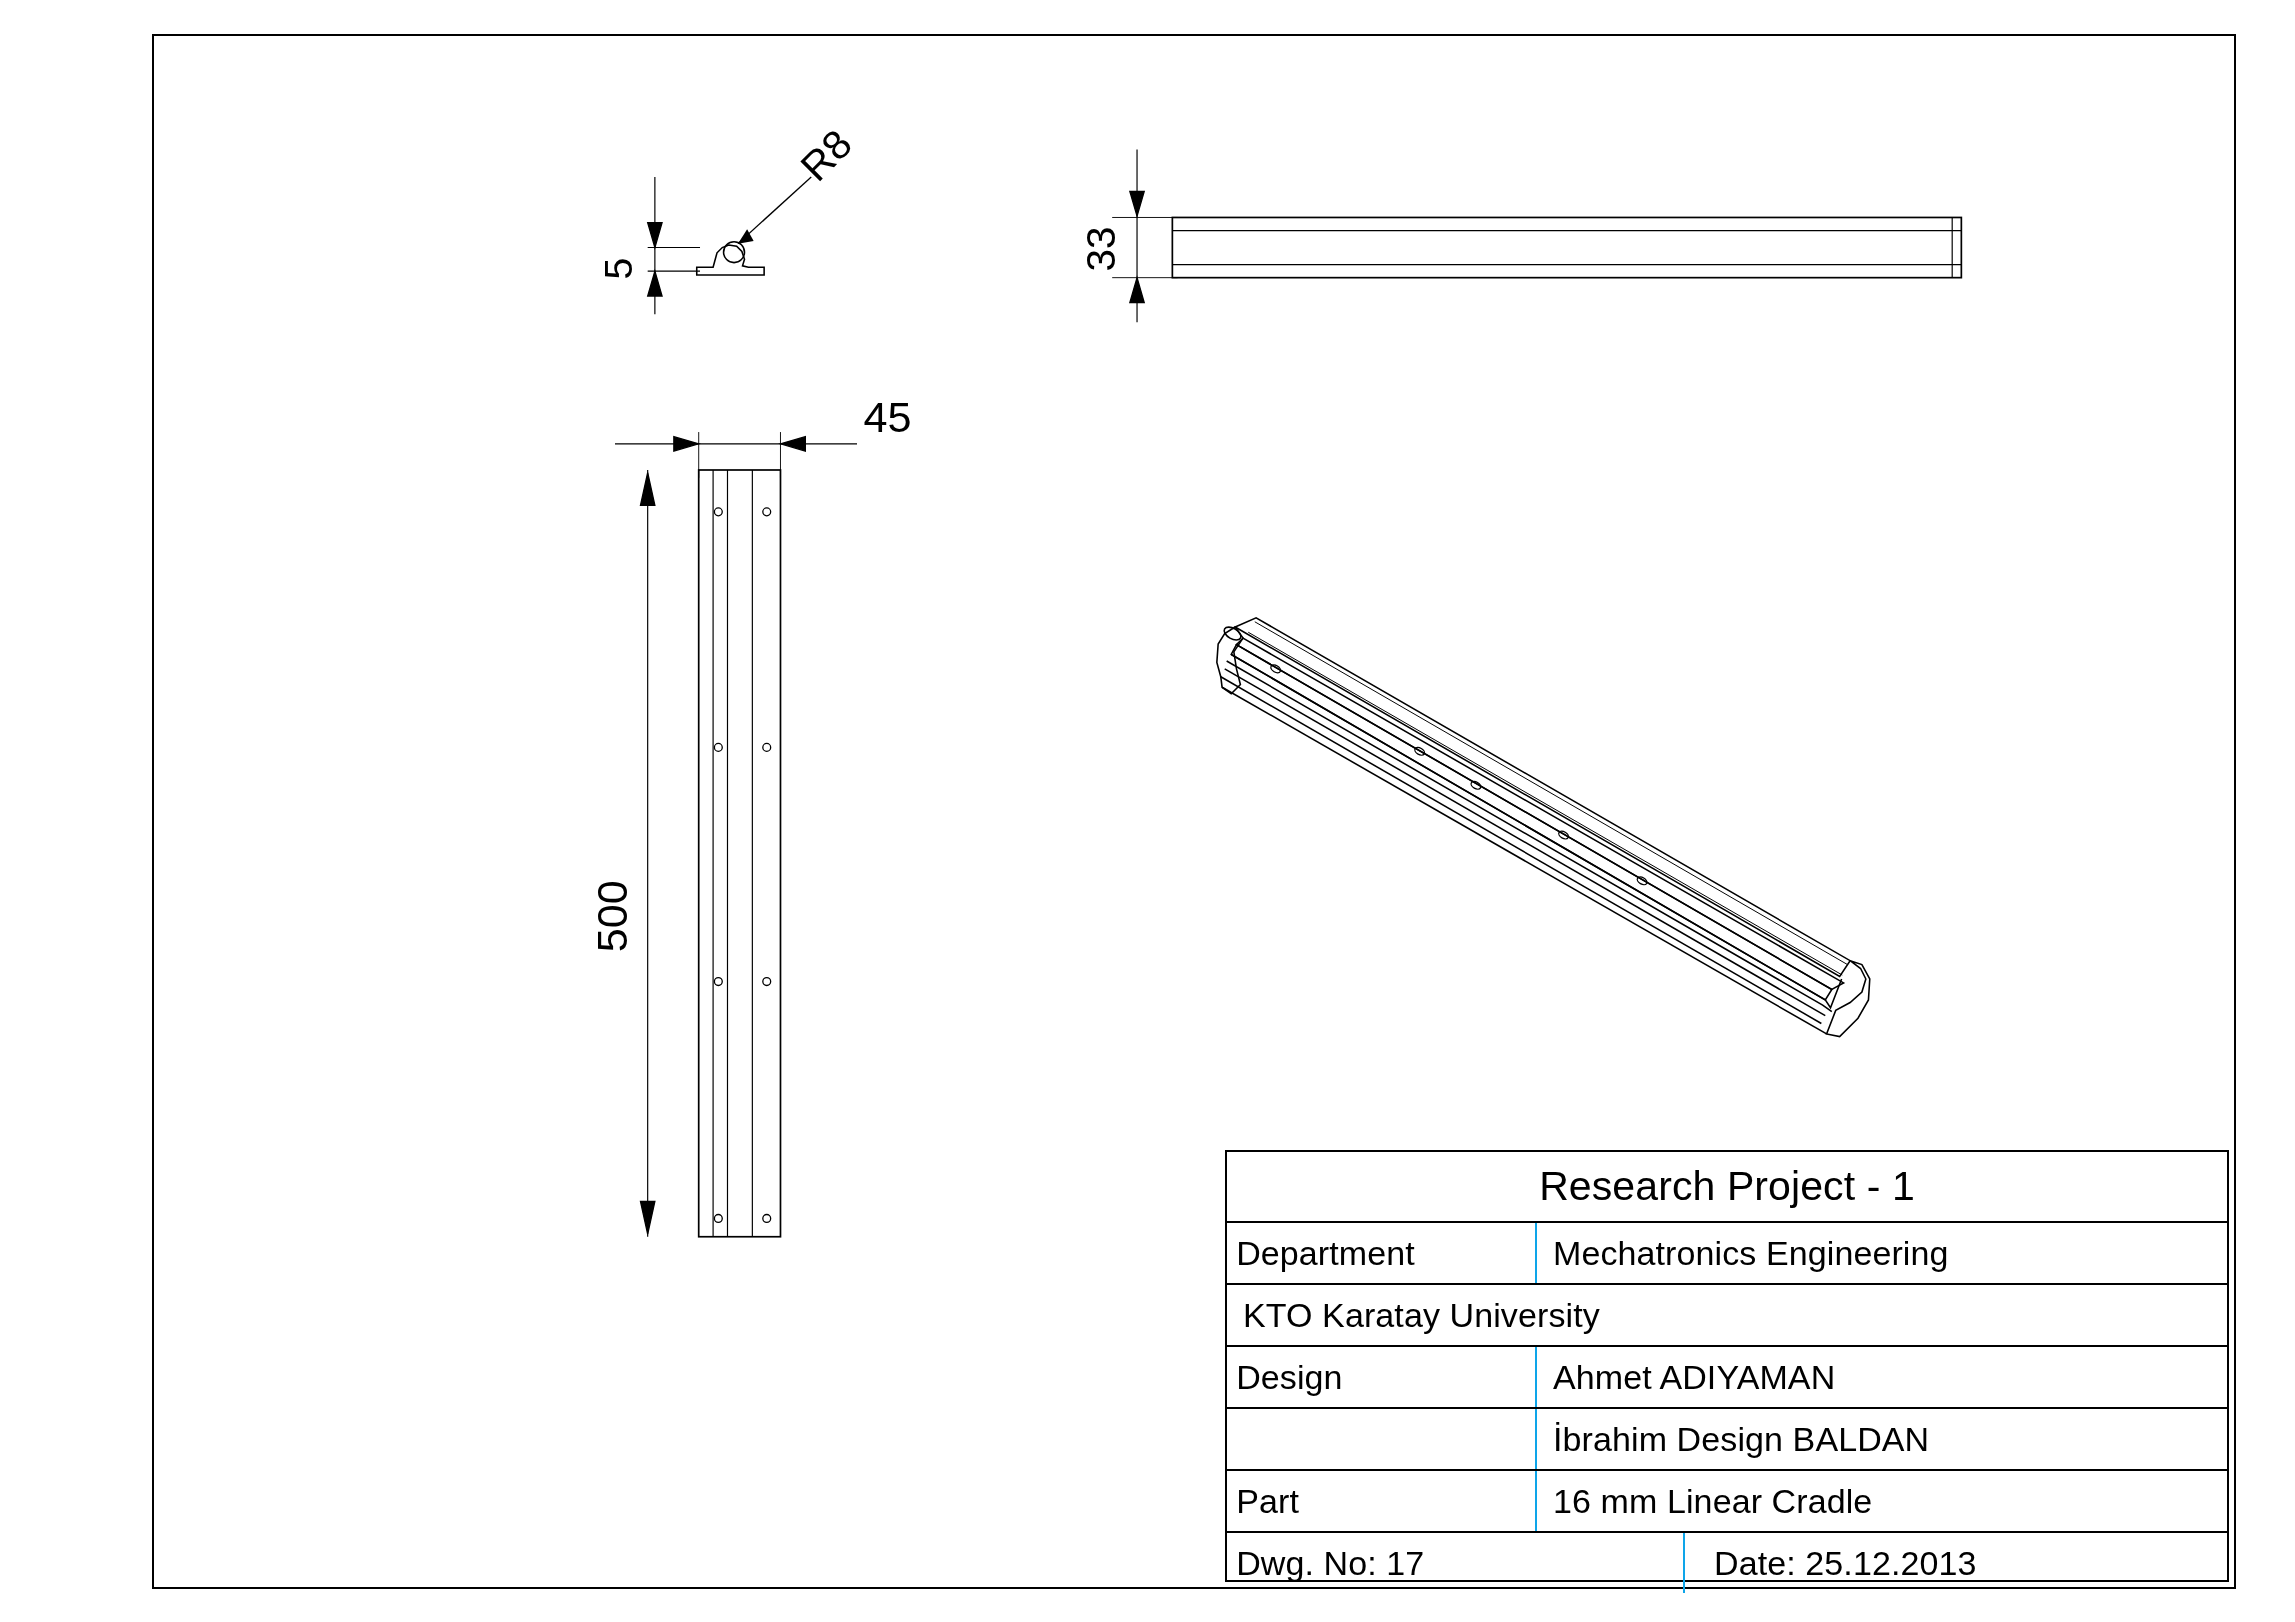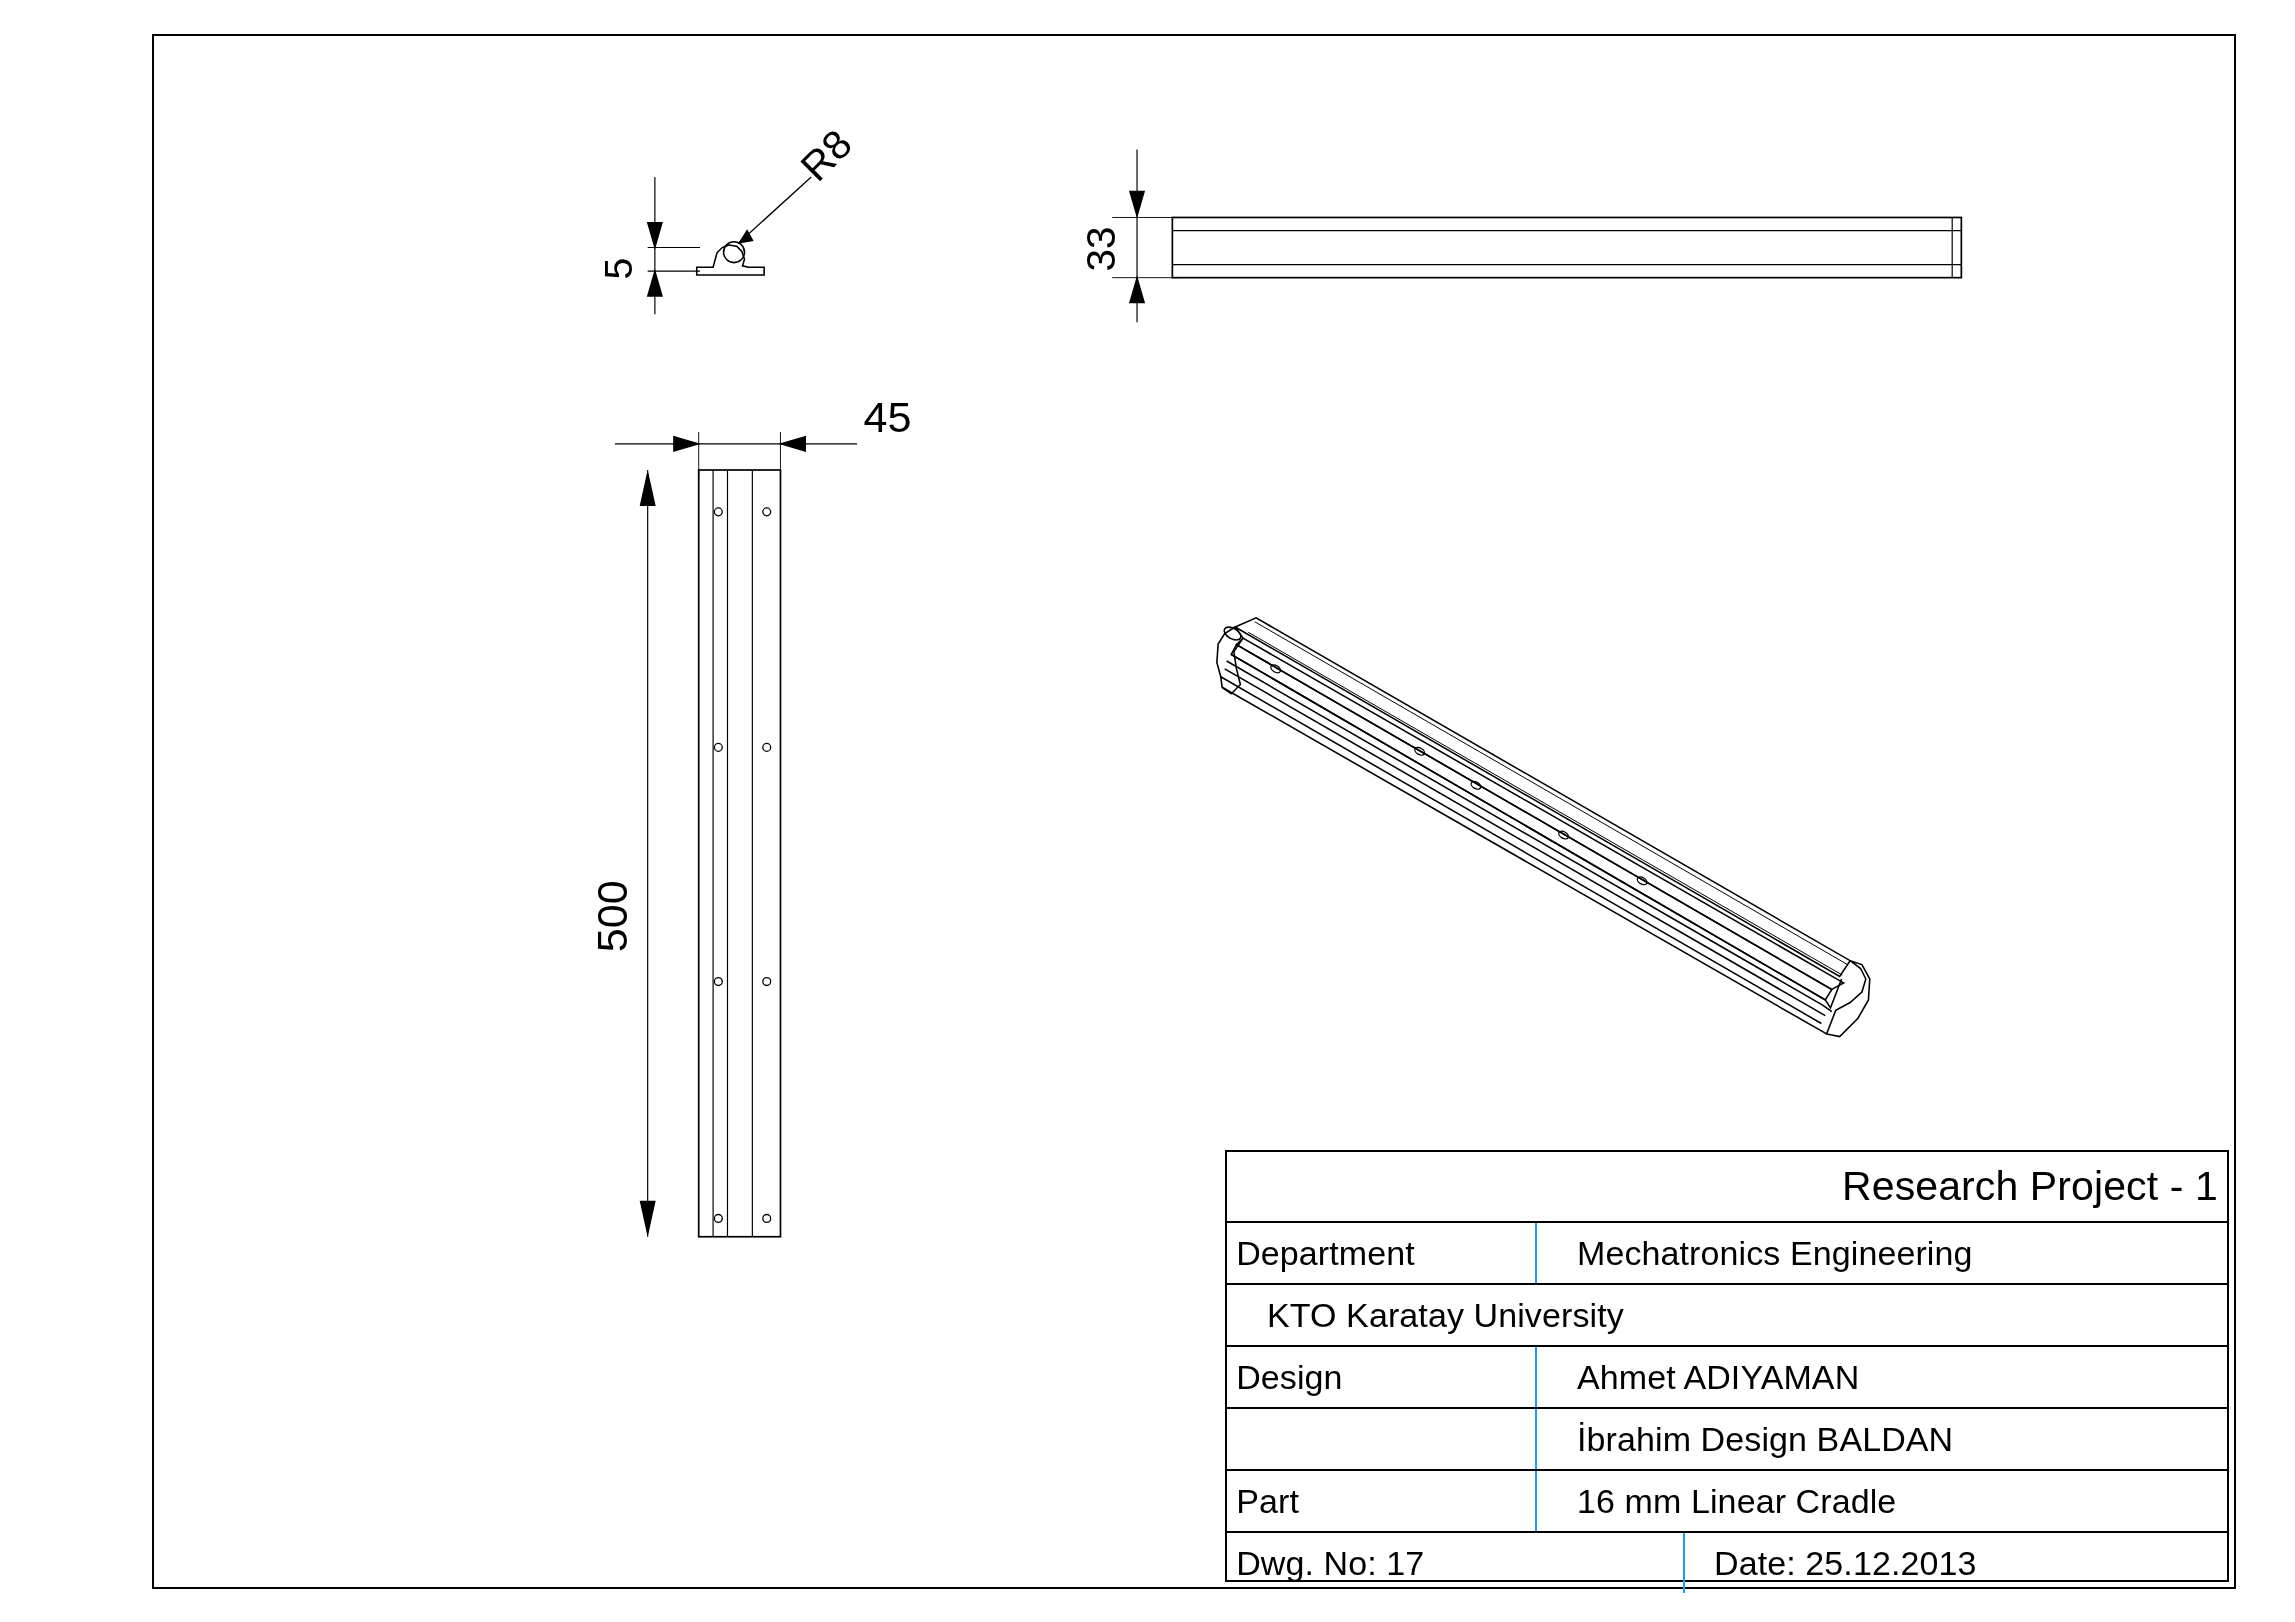--- a/index.html
+++ b/index.html
@@ -59,42 +59,42 @@
   }
   .tb-title {
     height: 71px;
     justify-content: center;
     align-items: center;
   }
   .tb-title .tb-cell-full {
     width: 100%;
     display: flex;
     align-items: center;
-    justify-content: flex-end;
+    justify-content: center;
   }
   .tb-cell {
     display: flex;
     align-items: center;
     padding: 0 9.2px;
     box-sizing: border-box;
     height: 60px;
     font-size: 34px;
     letter-spacing: 0.1px;
     white-space: nowrap;
   }
   .tb-label {
     width: 310px;
     border-right: 2px solid #0ea5e9;
   }
   .tb-value {
     flex: 1;
   }
   .tb-value.center {
     justify-content: flex-start;
-    padding-left: 40px;
+    padding-left: 16px;
   }
   .tb-title-text {
     font-size: 41px;
   }
   .tb-row.tb-last .tb-cell.tb-label {
     width: 458px;
   }
   .tb-row.tb-last .tb-cell.tb-value {
     padding-left: 29px;
   }

